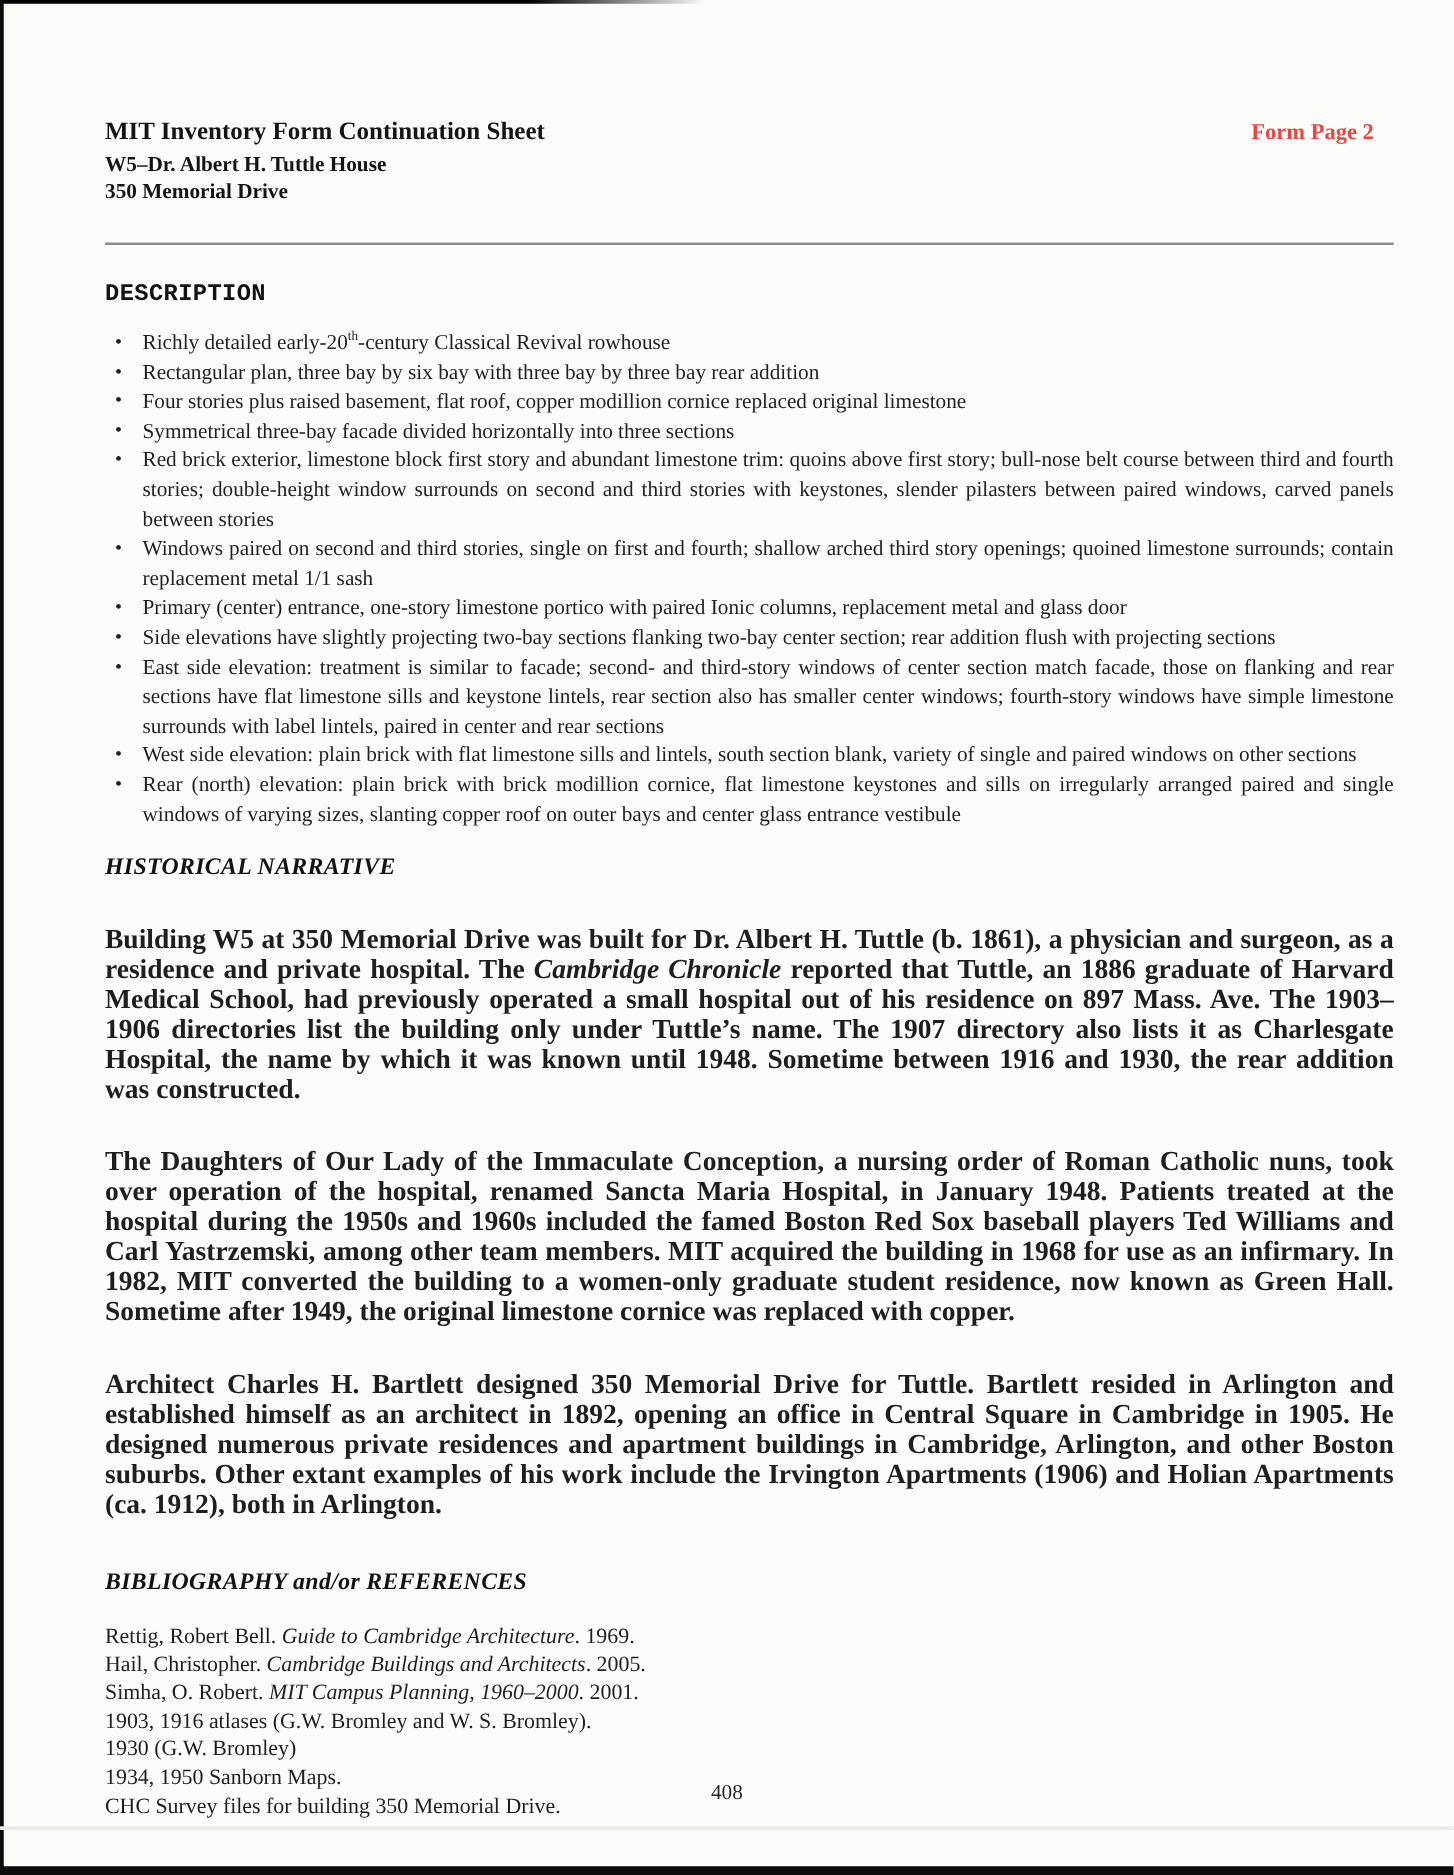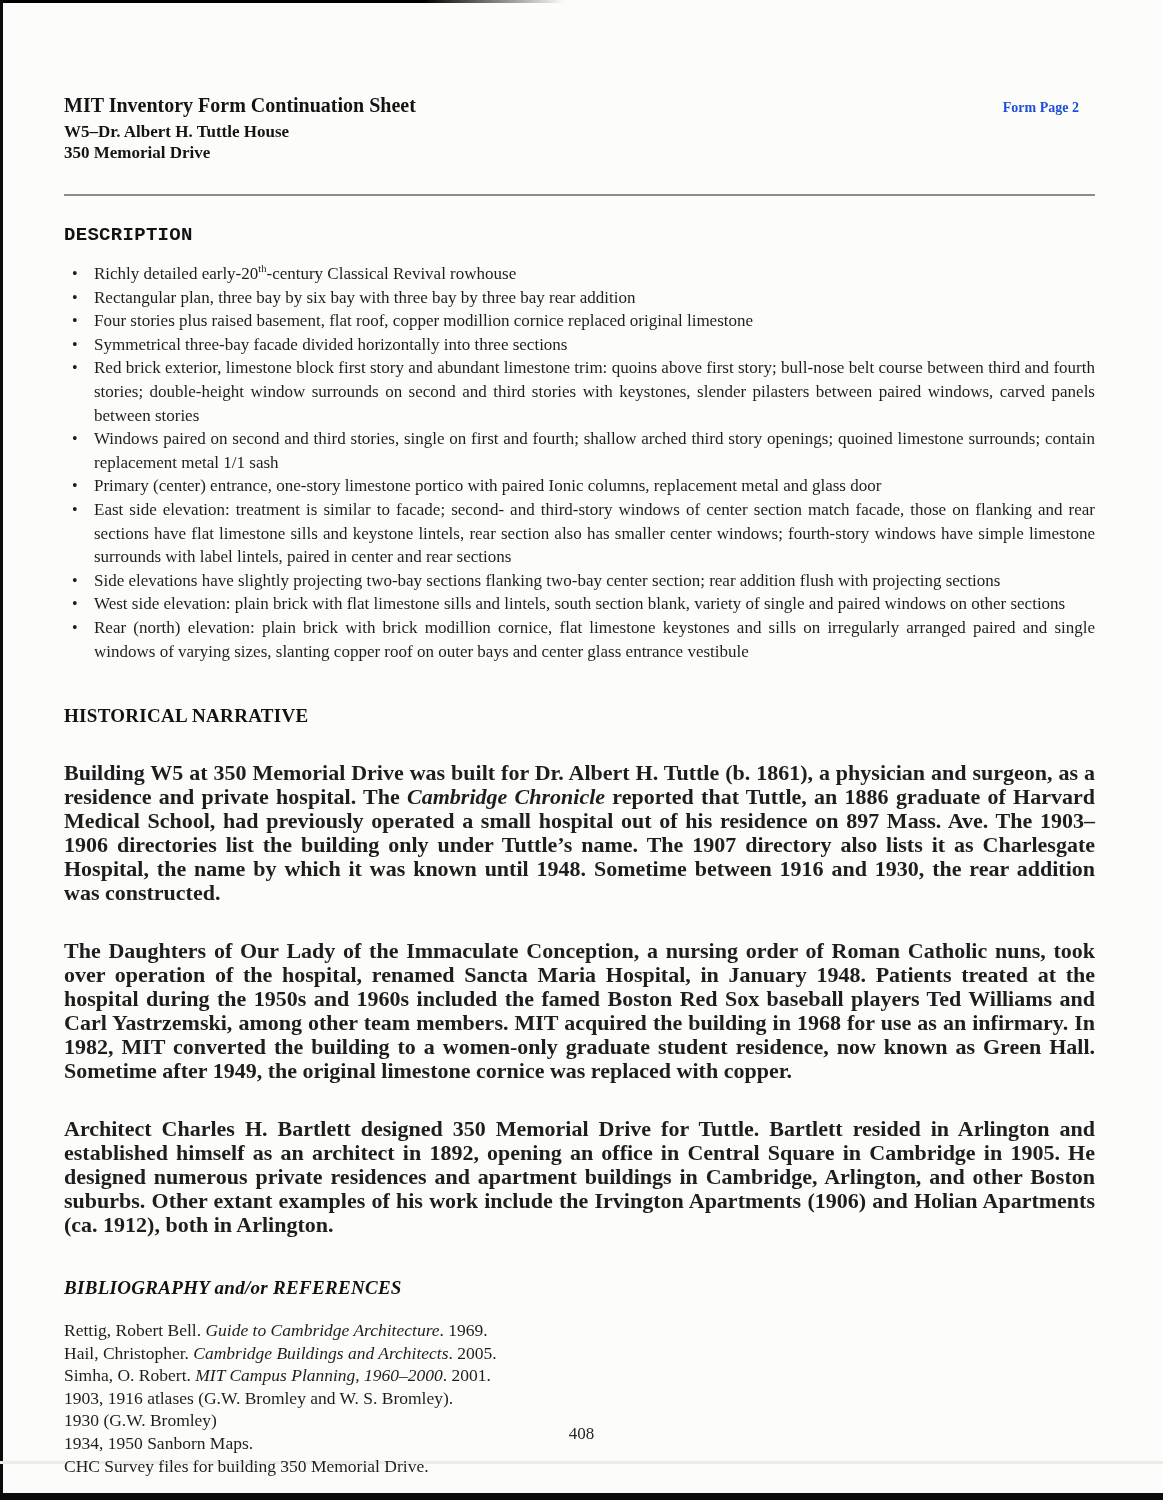--- a/index.html
+++ b/index.html
@@ -32,38 +32,38 @@
     width: 100%; height: 3px;
     background: #ebebe8;
   }
   .edge-bottom-bar {
     position: absolute; left: 0; bottom: 0;
     width: 100%; height: 7px;
     background: #0c0c0c;
   }
   .content {
     position: absolute;
-    left: 64px;
+    left: 84px;
     width: 1031px;
     top: 94px;
   }
   .header-row {
     display: flex;
     justify-content: space-between;
     align-items: baseline;
   }
   .doc-title {
     font-size: 20px;
     font-weight: bold;
     color: #141414;
   }
   .page-label {
-    font-size: 14px;
+    font-size: 18px;
     font-weight: bold;
-    color: #1d4ed8;
+    color: #ef4444;
     padding-right: 16px;
   }
   .sub-line {
     font-size: 17px;
     font-weight: bold;
     line-height: 21px;
     color: #141414;
   }
   .sub-block { margin-top: 4px; }
   .rule {
@@ -72,21 +72,21 @@
     margin: 31px 0 0 0;
   }
   .section-heading {
     font-size: 19px;
     font-weight: bold;
     color: #121212;
     margin: 28px 0 0 0;
     letter-spacing: 0.3px;
   }
   .desc-heading { margin-top: 28px; font-family: Liberation Mono, monospace; }
-  .hist-heading { margin-top: 42px; }
+  .hist-heading { margin-top: 20px; font-style: italic; }
   .bib-heading  { margin-top: 40px; font-style: italic; }
   ul.bullet-list {
     margin: 16px 0 0 0;
     padding: 0;
     list-style: none;
     font-size: 17px;
     line-height: 23.6px;
   }
   ul.bullet-list li {
     position: relative;
@@ -155,22 +155,22 @@
     <div class="section-heading desc-heading">DESCRIPTION</div>
 
     <ul class="bullet-list">
         <li><span>Richly detailed early-20</span><sup>th</sup><span>-century Classical Revival rowhouse</span></li>
         <li><span>Rectangular plan, three bay by six bay with three bay by three bay rear addition</span></li>
         <li><span>Four stories plus raised basement, flat roof, copper modillion cornice replaced original limestone</span></li>
         <li><span>Symmetrical three-bay facade divided horizontally into three sections</span></li>
         <li><span>Red brick exterior, limestone block first story and abundant limestone trim: quoins above first story; bull-nose belt course between third and fourth stories; double-height window surrounds on second and third stories with keystones, slender pilasters between paired windows, carved panels between stories</span></li>
         <li><span>Windows paired on second and third stories, single on first and fourth; shallow arched third story openings; quoined limestone surrounds; contain replacement metal 1/1 sash</span></li>
         <li><span>Primary (center) entrance, one-story limestone portico with paired Ionic columns, replacement metal and glass door</span></li>
+        <li><span>Side elevations have slightly projecting two-bay sections flanking two-bay center section; rear addition flush with projecting sections</span></li>
         <li><span>East side elevation: treatment is similar to facade; second- and third-story windows of center section match facade, those on flanking and rear sections have flat limestone sills and keystone lintels, rear section also has smaller center windows; fourth-story windows have simple limestone surrounds with label lintels, paired in center and rear sections</span></li>
-        <li><span>Side elevations have slightly projecting two-bay sections flanking two-bay center section; rear addition flush with projecting sections</span></li>
         <li><span>West side elevation: plain brick with flat limestone sills and lintels, south section blank, variety of single and paired windows on other sections</span></li>
         <li><span>Rear (north) elevation: plain brick with brick modillion cornice, flat limestone keystones and sills on irregularly arranged paired and single windows of varying sizes, slanting copper roof on outer bays and center glass entrance vestibule</span></li>
       </ul>
 
     <div class="section-heading hist-heading">HISTORICAL NARRATIVE</div>
 
     <div class="paragraphs">
         <p><span>Building W5 at 350 Memorial Drive was built for Dr. Albert H. Tuttle (b. 1861), a physician and surgeon, as a residence and private hospital. The </span><em>Cambridge Chronicle</em><span> reported that Tuttle, an 1886 graduate of Harvard Medical School, had previously operated a small hospital out of his residence on 897 Mass. Ave. The 1903–1906 directories list the building only under Tuttle’s name. The 1907 directory also lists it as Charlesgate Hospital, the name by which it was known until 1948. Sometime between 1916 and 1930, the rear addition was constructed.</span></p>
         <p><span>The Daughters of Our Lady of the Immaculate Conception, a nursing order of Roman Catholic nuns, took over operation of the hospital, renamed Sancta Maria Hospital, in January 1948. Patients treated at the hospital during the 1950s and 1960s included the famed Boston Red Sox baseball players Ted Williams and Carl Yastrzemski, among other team members. MIT acquired the building in 1968 for use as an infirmary. In 1982, MIT converted the building to a women-only graduate student residence, now known as Green Hall. Sometime after 1949, the original limestone cornice was replaced with copper.</span></p>
         <p><span>Architect Charles H. Bartlett designed 350 Memorial Drive for Tuttle. Bartlett resided in Arlington and established himself as an architect in 1892, opening an office in Central Square in Cambridge in 1905. He designed numerous private residences and apartment buildings in Cambridge, Arlington, and other Boston suburbs. Other extant examples of his work include the Irvington Apartments (1906) and Holian Apartments (ca. 1912), both in Arlington.</span></p>

